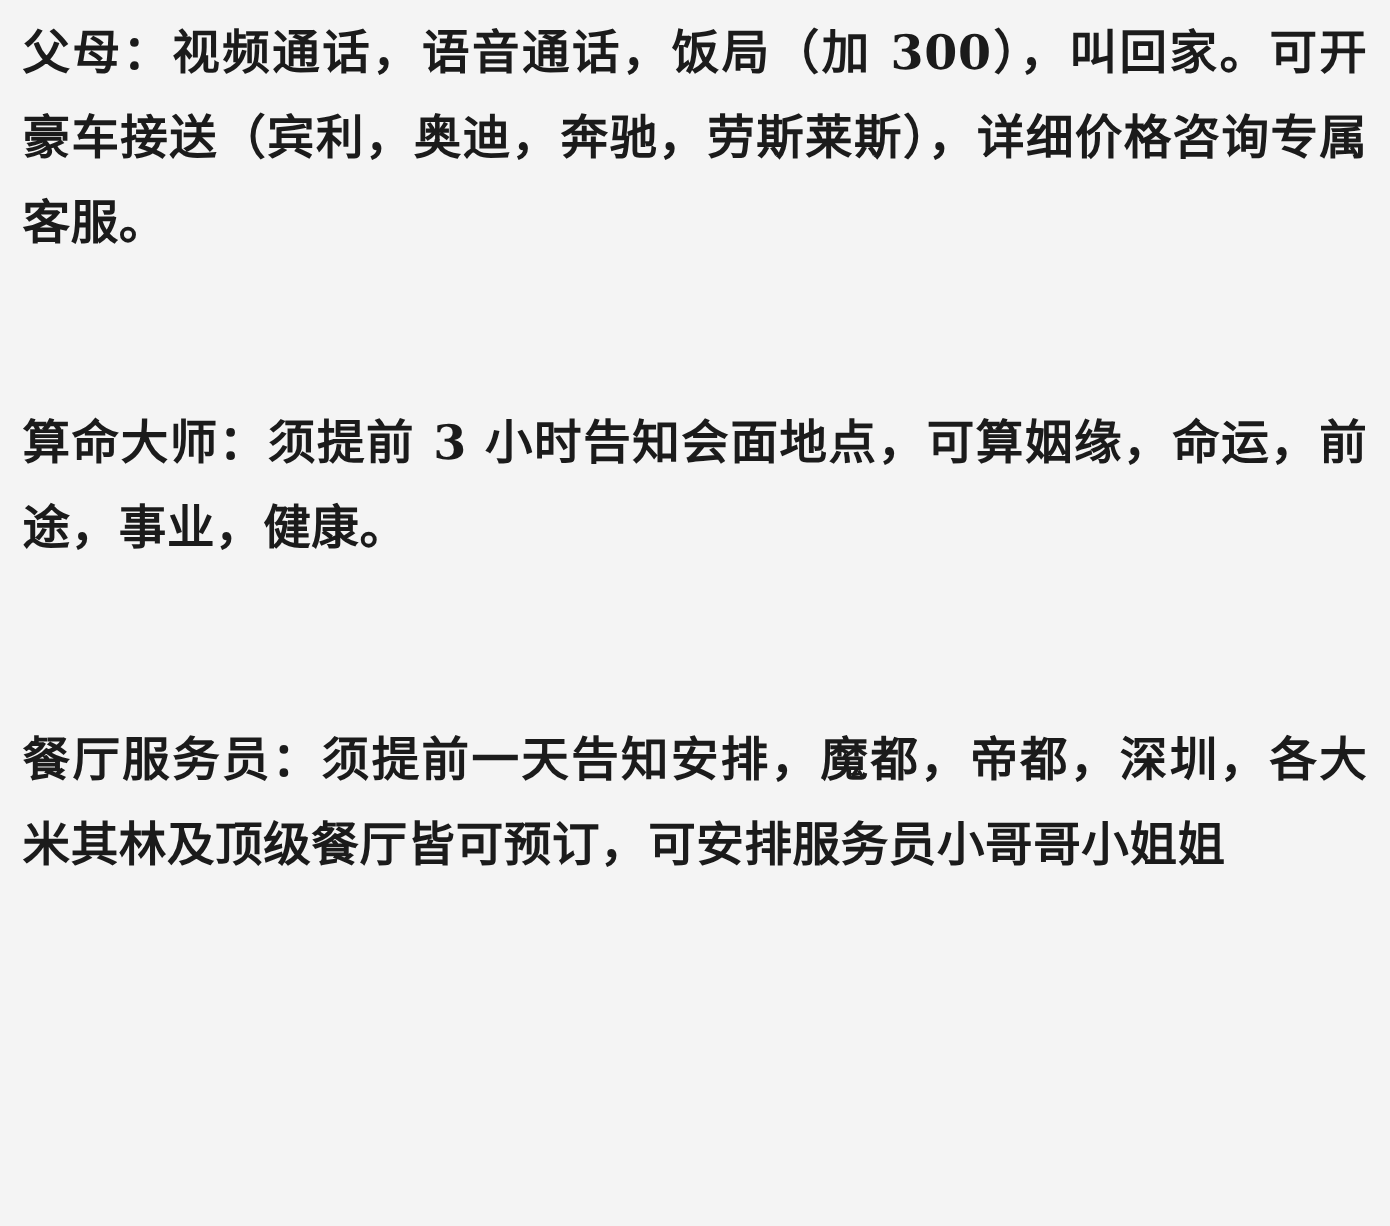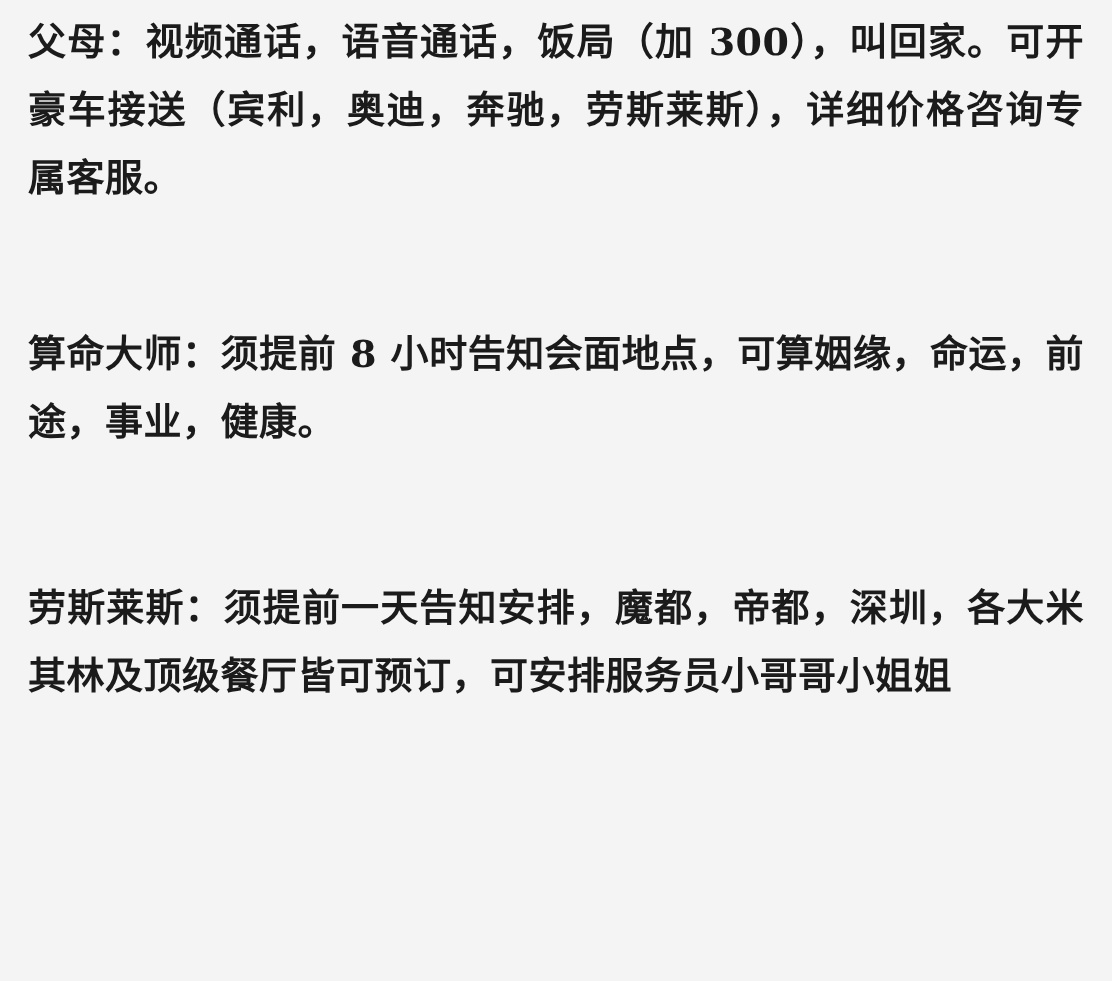--- a/index.html
+++ b/index.html
@@ -26,31 +26,31 @@
   }
   .para {
     font-size: 38px;
     line-height: 68px;
     color: #1b1b1b;
     font-weight: 700;
     letter-spacing: 0.5px;
     text-align: justify;
     text-justify: inter-ideograph;
     word-break: break-all;
-    margin: 10px;
+    margin: 0;
     font-family: "DejaVu Serif", "Liberation Serif", serif;
   }
   .para.p1 { margin-top: 2px; }
   .para.p2 { margin-top: 108px; }
   .para.p3 { margin-top: 118px; }
   .para.p4 { margin-top: 118px; }
   .para.last { overflow: hidden; }
 </style>
 </head>
 <body>
 
 <div class="page">
   <div class="doc-body">
     <p class="para p1">父母：视频通话，语音通话，饭局（加 300），叫回家。可开豪车接送（宾利，奥迪，奔驰，劳斯莱斯），详细价格咨询专属客服。</p>
-    <p class="para p2">算命大师：须提前 8 小时告知会面地点，可算姻缘，命运，前途，事业，健康。</p>
-    <p class="para p4 last">劳斯莱斯：须提前一天告知安排，魔都，帝都，深圳，各大米其林及顶级餐厅皆可预订，可安排服务员小哥哥小姐姐</p>
+    <p class="para p2">算命大师：须提前 3 小时告知会面地点，可算姻缘，命运，前途，事业，健康。</p>
+    <p class="para p4 last">餐厅服务员：须提前一天告知安排，魔都，帝都，深圳，各大米其林及顶级餐厅皆可预订，可安排服务员小哥哥小姐姐</p>
   </div>
 </div>
 
 </body></html>

